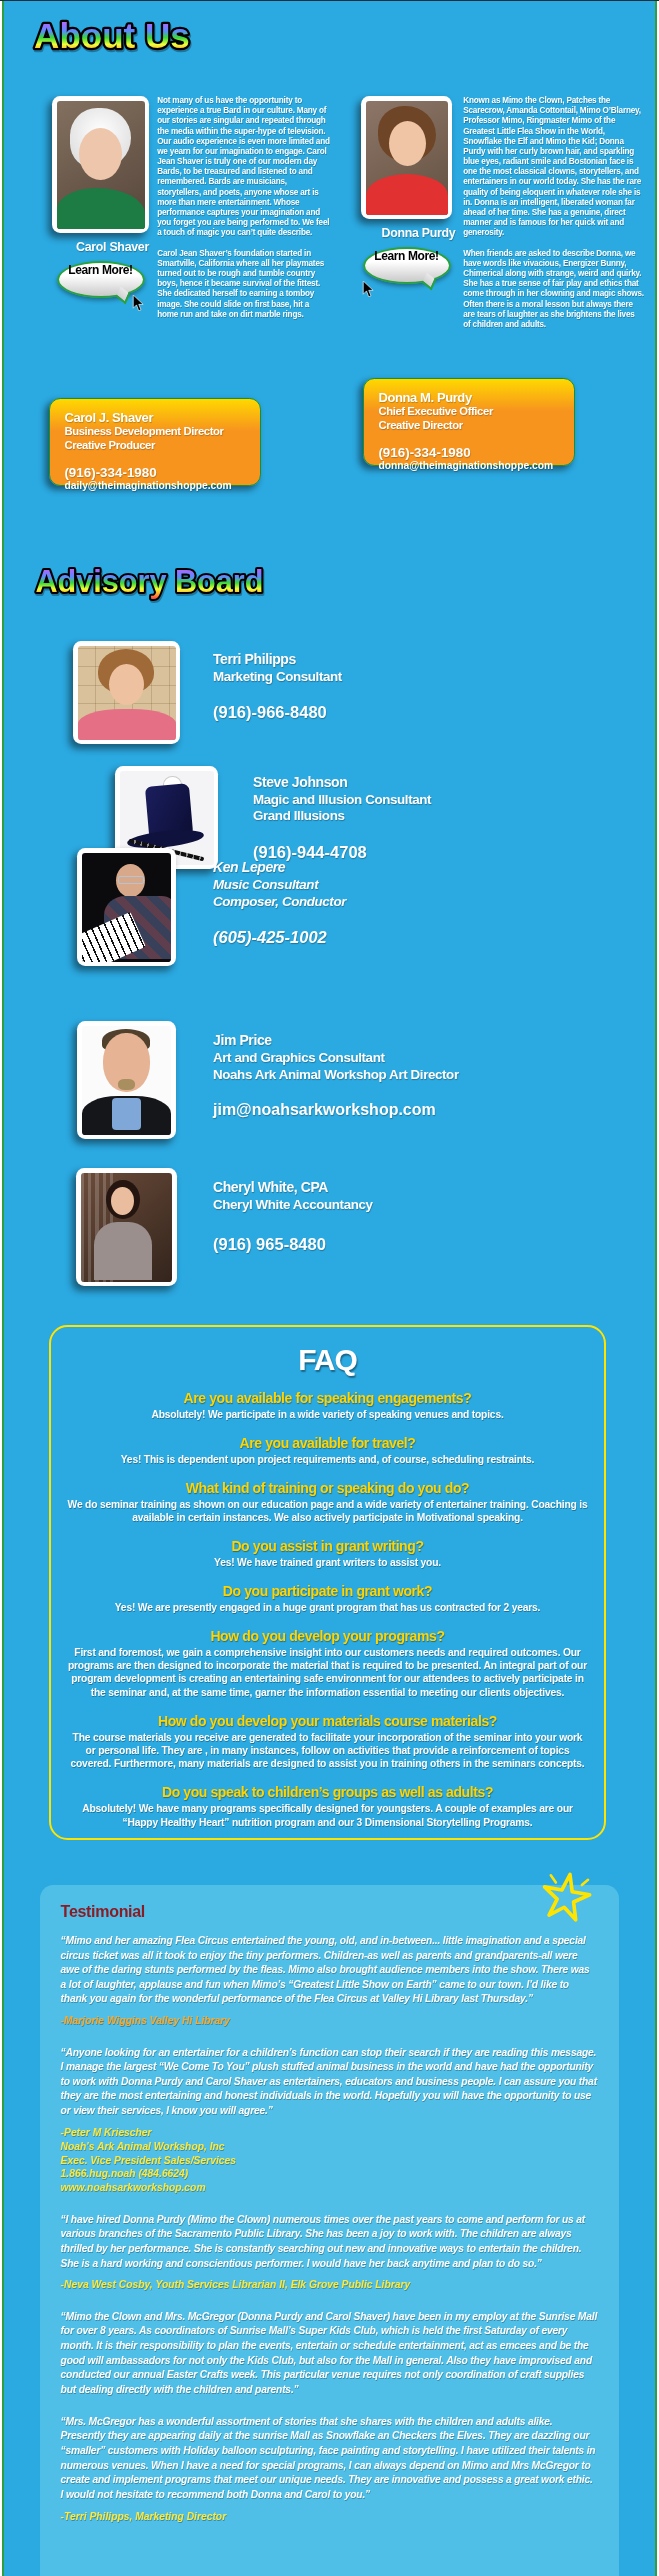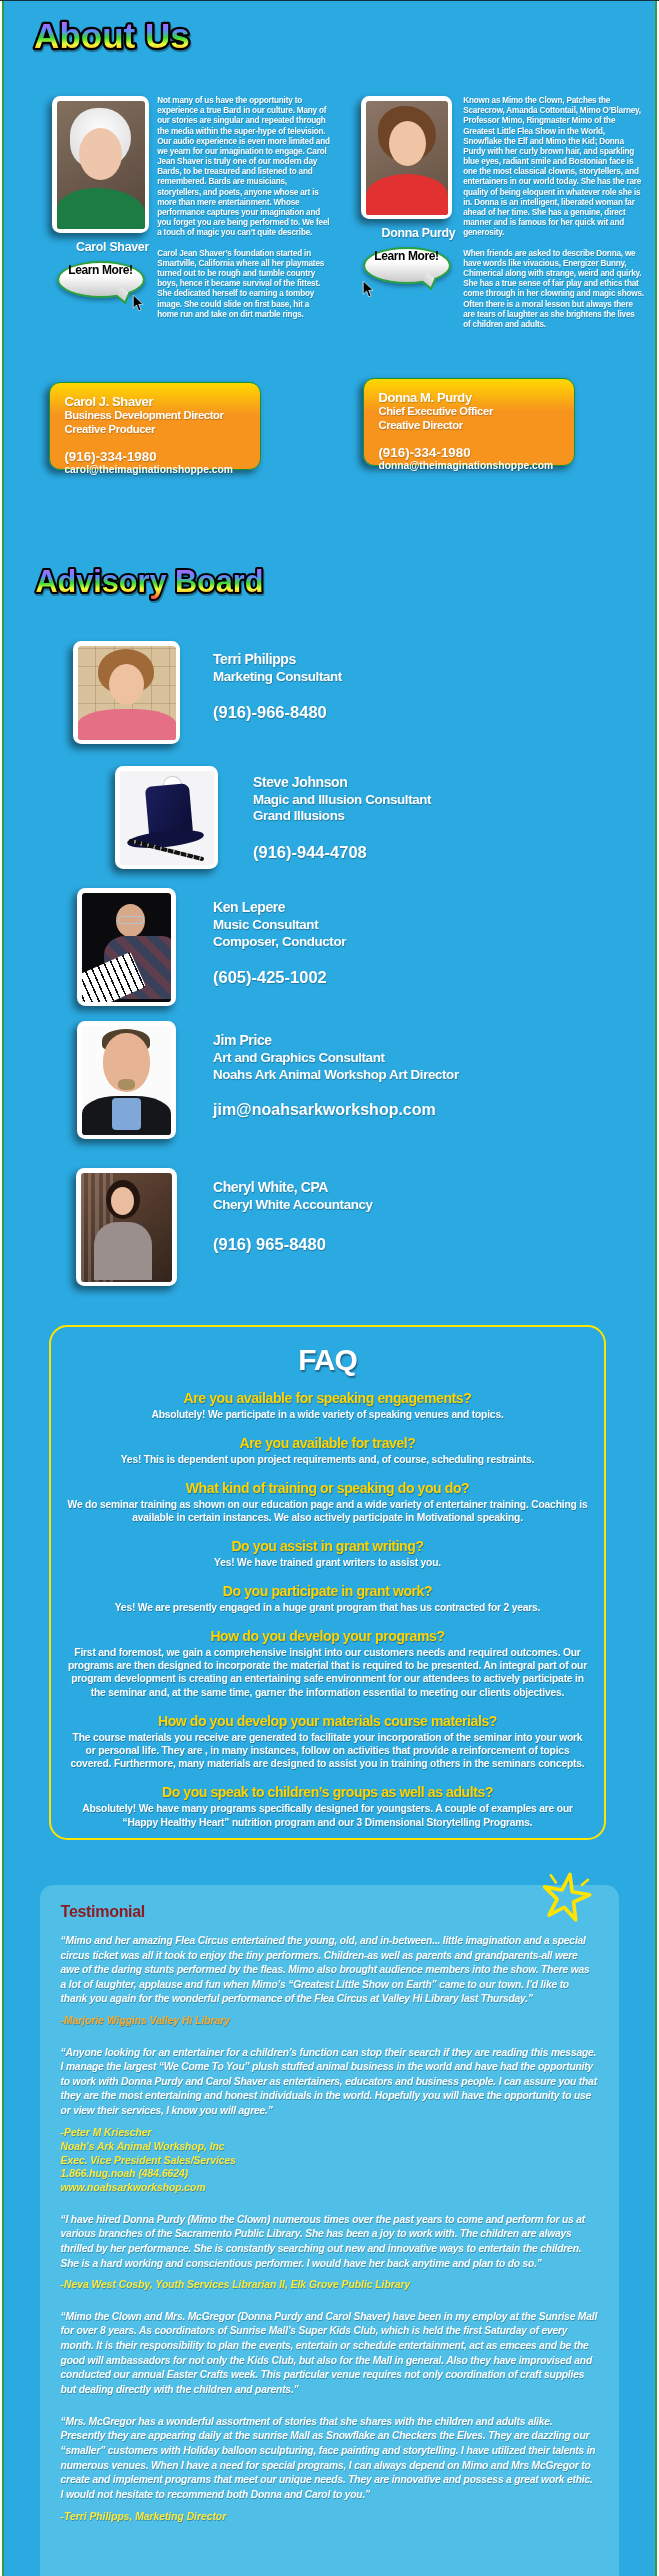--- a/index.html
+++ b/index.html
@@ -202,26 +202,26 @@
           <polygon points="1,0 1,24 7,18 11,29 15,27 11,17 19,17" fill="#000" stroke="#fff" stroke-width="1.2"></polygon>
         </svg>
       </div>
     </div>
     <div class="bio-text">
       <p data-bind="about.members.1.bio.0">Known as Mimo the Clown, Patches the Scarecrow, Amanda Cottontail, Mimo O’Blarney, Professor Mimo, Ringmaster Mimo of the Greatest Little Flea Show in the World, Snowflake the Elf and Mimo the Kid;  Donna Purdy with her curly brown hair, and sparkling blue eyes, radiant smile and Bostonian face is one the most classical clowns, storytellers, and entertainers in our world today.  She has the rare quality of being eloquent in whatever role she is in.  Donna is an intelligent, liberated woman far ahead of her time.  She has a genuine, direct manner and is famous for her quick wit and generosity.</p>
       <p data-bind="about.members.1.bio.1">When friends are asked to describe Donna, we have words like vivacious, Energizer Bunny, Chimerical along with strange, weird and quirky.  She has a true sense of fair play and ethics that come through in her clowning and magic shows.  Often there is a moral lesson but always there are tears of laughter as she brightens the lives of children and adults.</p>
     </div>
   </section>
 
-  <div class="contact-card" style="left:49px;top:382px;">
+  <div class="contact-card" style="left:49px;top:398px;">
     <div class="card-name" data-bind="contacts.cards.0.name">Carol J. Shaver</div>
     <div class="card-title" data-bind="contacts.cards.0.title1">Business Development Director</div>
     <div class="card-title" data-bind="contacts.cards.0.title2">Creative Producer</div>
     <div class="card-phone" data-bind="contacts.cards.0.phone">(916)-334-1980</div>
-    <div class="card-email" data-bind="contacts.cards.0.email">carol@theimaginationshoppe.com</div>
+    <div class="card-email" data-bind="contacts.cards.0.email">daily@theimaginationshoppe.com</div>
   </div>
   <div class="contact-card" style="left:363px;top:378px;">
     <div class="card-name" data-bind="contacts.cards.1.name">Donna M. Purdy</div>
     <div class="card-title" data-bind="contacts.cards.1.title1">Chief Executive Officer</div>
     <div class="card-title" data-bind="contacts.cards.1.title2">Creative Director</div>
     <div class="card-phone" data-bind="contacts.cards.1.phone">(916)-334-1980</div>
     <div class="card-email" data-bind="contacts.cards.1.email">donna@theimaginationshoppe.com</div>
   </div>
 
   <svg class="title-svg" style="left:30px;top:557px;" width="309" height="49" viewBox="0 0 600 96">
@@ -258,21 +258,21 @@
       </div>
     </div>
     <div class="adv-text" style="margin-top:8.2px;">
       <div class="adv-name" data-bind="advisory.members.1.name">Steve Johnson</div>
       <div class="adv-line" data-bind="advisory.members.1.line1">Magic and Illusion Consultant</div>
       <div class="adv-line" data-bind="advisory.members.1.line2">Grand Illusions</div>
       <div class="adv-contact" data-bind="advisory.members.1.contact">(916)-944-4708</div>
     </div>
   </section>
 
-  <section class="adv-row" style="top:888px;">
+  <section class="adv-row" style="top:848px;font-style:italic;">
     <div class="adv-photo-col">
       <div class="photo-card">
         <div class="photo ph-ken">
           <div class="blob face"></div>
           <div class="spec"></div>
           <div class="blob torso"></div>
           <div class="keys"></div>
         </div>
       </div>
     </div>

